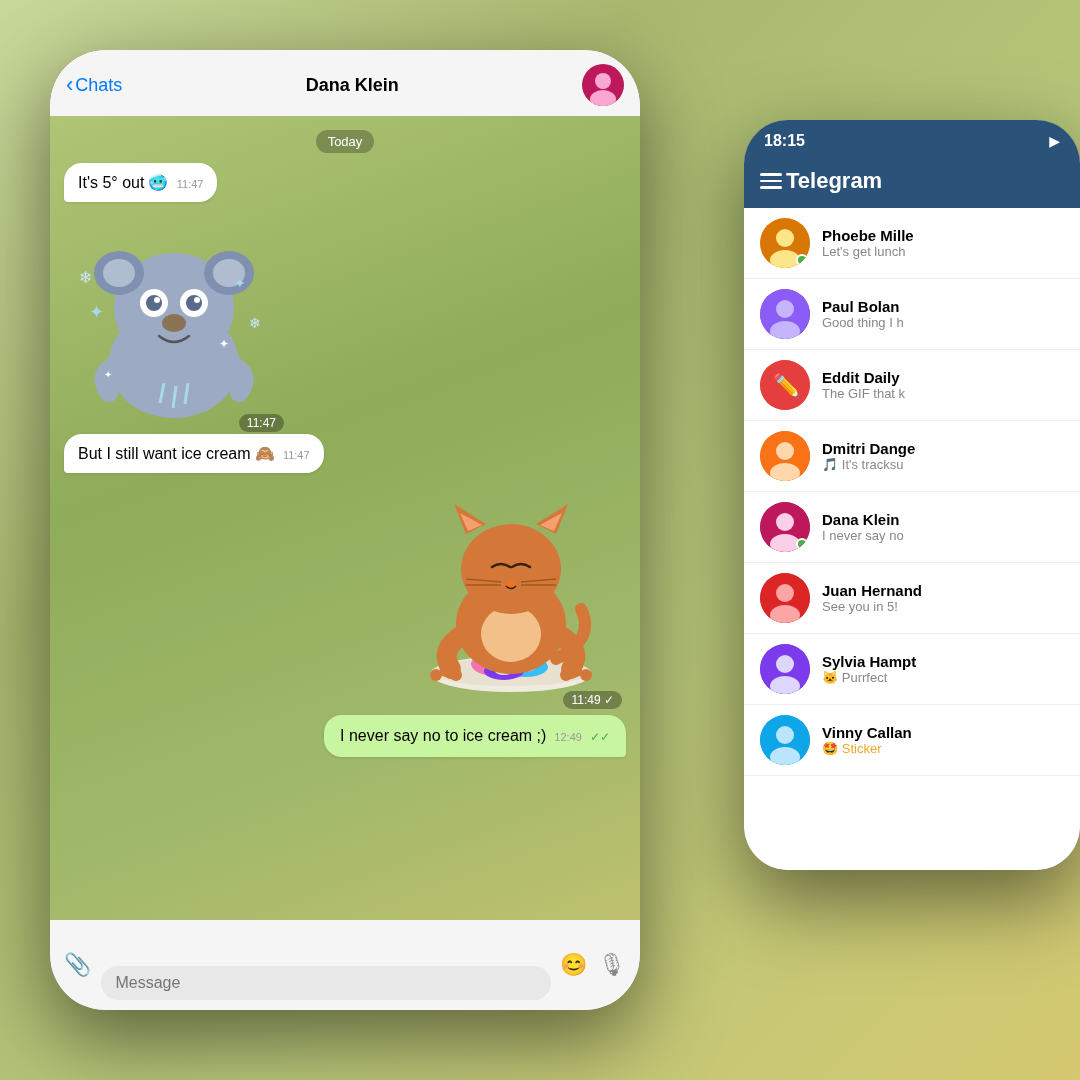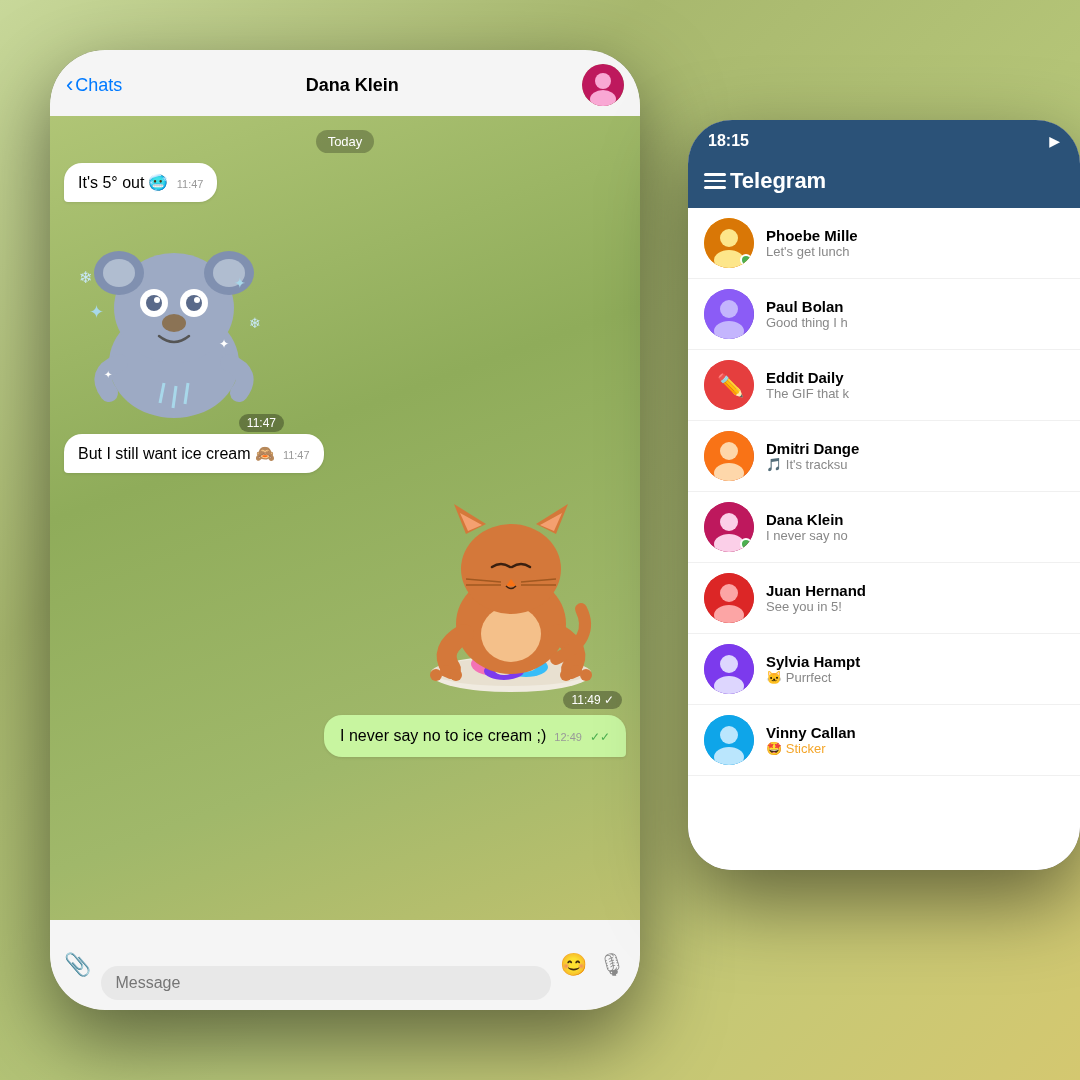--- a/index.html
+++ b/index.html
@@ -238,21 +238,21 @@
     }
 
     .input-right-icons {
       display: flex;
       gap: 10px;
       align-items: center;
     }
 
     
     .phone-right {
-      width: 392px;
+      width: 336px;
       height: 750px;
       background: #1a1a1a;
       border-radius: 44px;
       position: absolute;
       right: 0px;
       top: 120px;
       box-shadow: 0 30px 80px rgba(0,0,0,0.5);
       overflow: hidden;
       display: flex;
       flex-direction: column;

